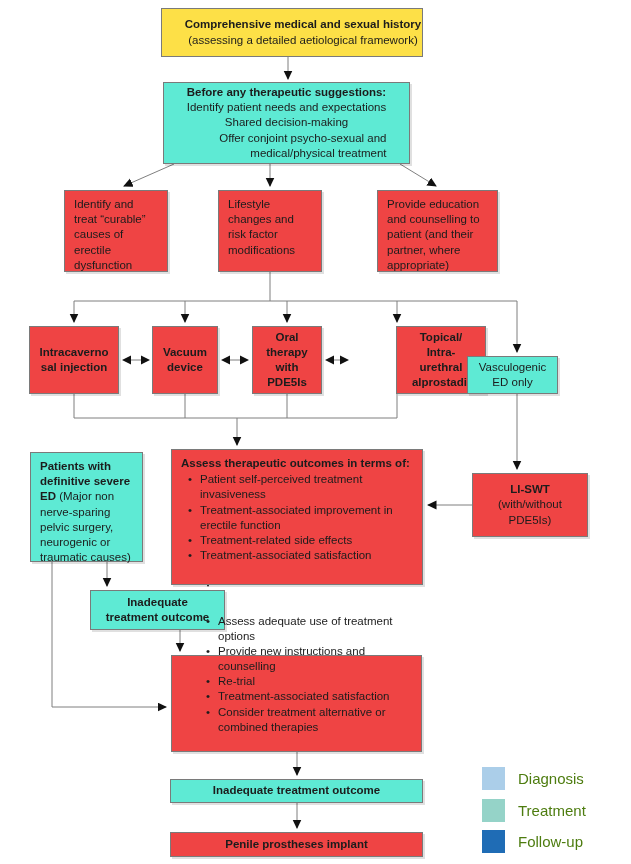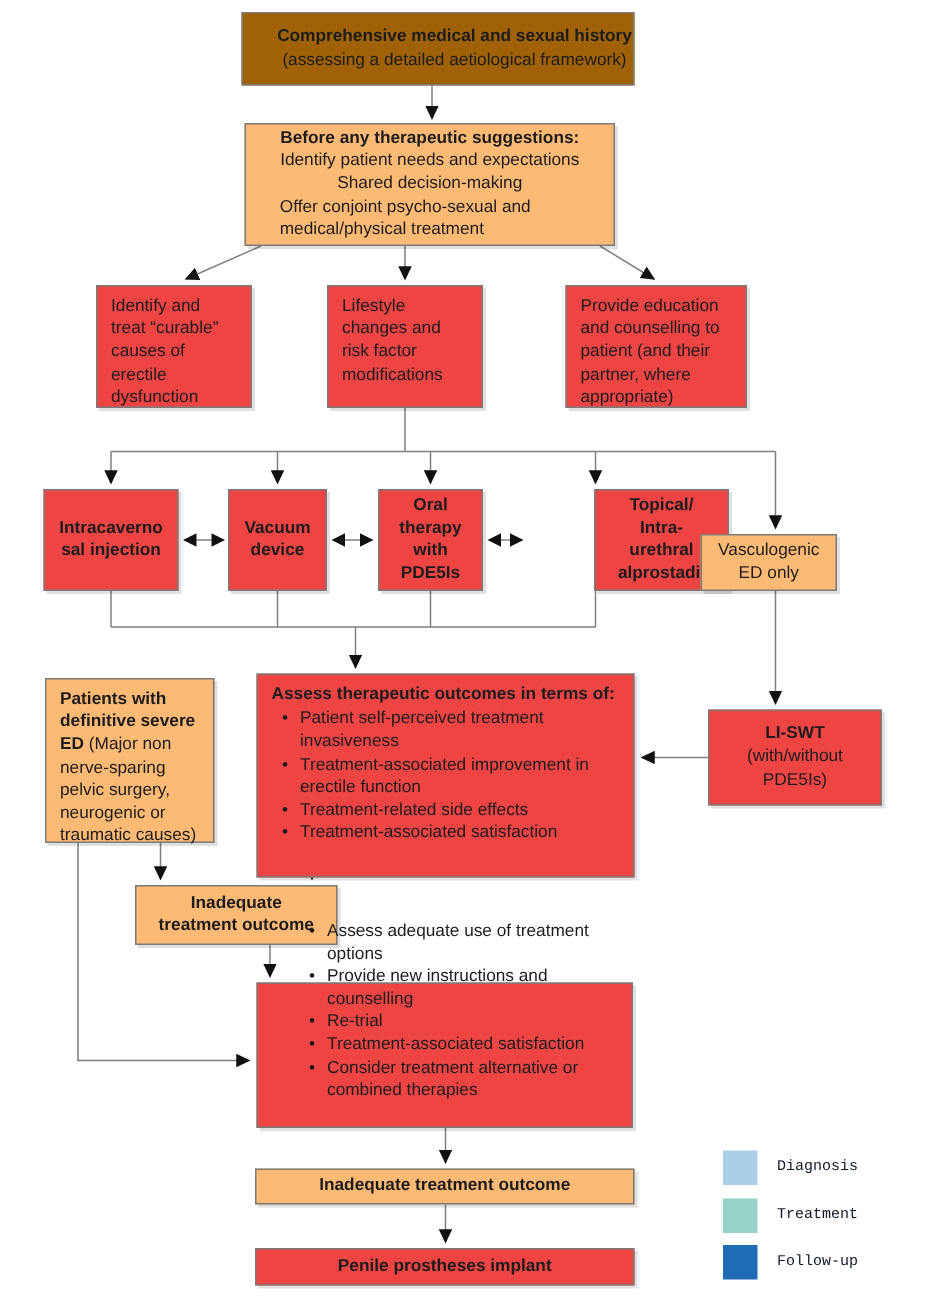--- a/index.html
+++ b/index.html
@@ -6,34 +6,34 @@
   .canvas{
     position:relative;width:631px;height:864px;background:#ffffff;overflow:hidden;
     font-family:"Liberation Sans",sans-serif;color:#1c1c1c;
   }
   .connectors{position:absolute;left:0;top:0;width:631px;height:864px;}
   .box{
     position:absolute;box-sizing:border-box;border:1px solid #7a7a7a;
     font-size:11.5px;line-height:1.32;color:#1c1c1c;
     box-shadow:2px 2px 0 rgba(0,0,0,0.12);
   }
-  .white{background:#a16207;padding-left:22px;}
-  .blue{background:#fdba74;}
+  .white{background:#fde047;padding-left:22px;}
+  .blue{background:#5eead4;}
   .teal{background:#ef4444;}
   .center{display:flex;flex-direction:column;align-items:center;justify-content:center;text-align:center;}
   .pad{padding:6px 9px;}
   .bold{font-weight:bold;}
   .pre{white-space:pre-line;}
   ul.bullets{margin:1px 0 10px 0;padding:0 0 0 4px;list-style:none;}
   ul.bullets li{position:relative;padding-left:15px;margin:0;}
   ul.bullets li::before{content:"\2022";position:absolute;left:3px;}
   .legend{position:absolute;left:482px;top:767px;width:140px;}
   .legend-row{position:absolute;left:0;display:flex;align-items:center;}
   .swatch{width:23px;height:23px;margin-right:13px;flex:0 0 auto;}
-  .legend-label{font-size:10px;color:#0f172a;font-family:Liberation Mono, monospace;}
+  .legend-label{font-size:15px;color:#4d7c0f;}
 </style>
 </head>
 <body>
 
 <div class="canvas">
 
   <svg class="connectors" viewBox="0 0 631 864" xmlns="http://www.w3.org/2000/svg">
     <defs>
       <marker id="arr" markerWidth="11" markerHeight="10" refX="8.5" refY="4.5" orient="auto">
         <path d="M0,0 L9.5,4.5 L0,9 z" fill="#111111"></path>
@@ -93,21 +93,21 @@
 
   <div class="box white center" style="left:161px;top:8px;width:262px;height:49px;box-shadow:none;">
     <div class="bold">Comprehensive medical and sexual history</div>
     <div>(assessing a detailed aetiological framework)</div>
   </div>
 
   <div class="box blue center" style="left:163px;top:82px;width:247px;height:82px;">
     <div class="bold">Before any therapeutic suggestions:</div>
     <div>Identify patient needs and expectations</div>
     <div>Shared decision-making</div>
-    <div style="width:200px;text-align:left;">Offer conjoint psycho-sexual and medical/physical treatment</div>
+    <div style="width:200px;text-align:right;">Offer conjoint psycho-sexual and medical/physical treatment</div>
   </div>
 
   <div class="box teal pad" style="left:64px;top:190px;width:104px;height:82px;">Identify and treat “curable” causes of erectile dysfunction</div>
 
   <div class="box teal pad" style="left:218px;top:190px;width:104px;height:82px;">Lifestyle changes and risk factor modifications</div>
 
   <div class="box teal pad" style="left:377px;top:190px;width:121px;height:82px;">Provide education and counselling to patient (and their partner, where appropriate)</div>
 
   <div class="box teal center bold pre" style="left:29px;top:326px;width:90px;height:68px;">Intracaverno
 sal injection</div>

